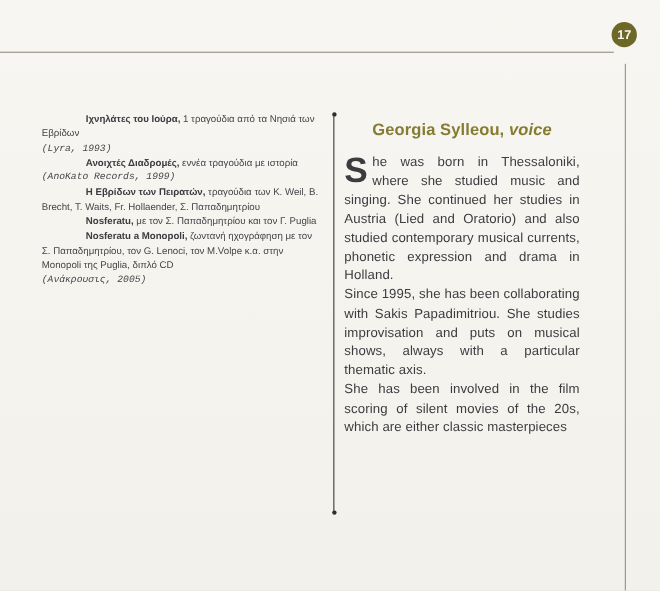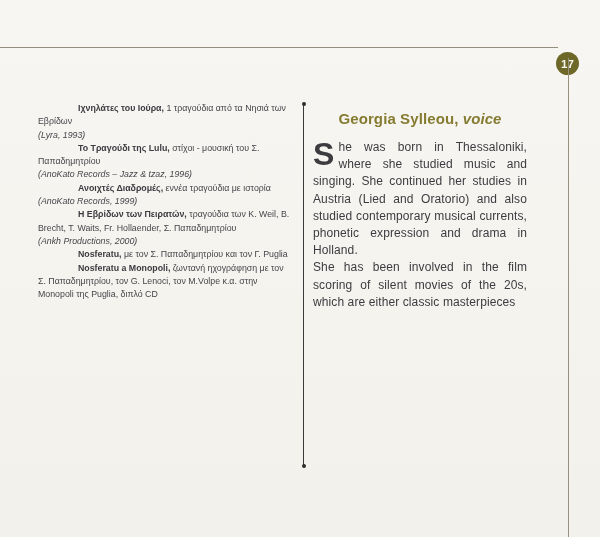--- a/index.html
+++ b/index.html
@@ -15,21 +15,21 @@
   
   .top-rule {
     position: absolute; left: 0; top: 47px;
     width: 558px; height: 1px; background: #938e7d;
   }
   .right-rule {
     position: absolute; left: 568px; top: 58px;
     width: 1px; height: 479px; background: #97927f;
   }
   .page-badge {
-    position: absolute; left: 556px; top: 52px;
+    position: absolute; left: 556px; top: 20px;
     width: 23px; height: 23px; border-radius: 50%;
     background: #6d6827;
     color: #f8f7ee; font-size: 11.5px; font-weight: bold;
     display: flex; align-items: center; justify-content: center;
   }
   
   .col-divider {
     position: absolute; left: 303px; top: 105px;
     width: 1px; height: 360px; background: #3a3a3a;
   }
@@ -49,21 +49,21 @@
   }
   .disco-heading {
     margin-top: 8px;
     font-size: 11.5px; font-weight: bold; color: #857b31;
   }
   .disco-entries { margin-top: 3px; }
   .disco-entry {
     font-size: 8.8px; line-height: 13.3px; color: #45454a;
   }
   .disco-title { font-weight: bold; color: #3b3b40; padding-left: 40px; }
-  .disco-note  { font-style: italic; white-space: pre-line; }
+  .disco-note  { font-style: italic; white-space: pre-line; font-family: Liberation Mono, monospace; }
   
   .right-col {
     position: absolute; left: 313px; top: 110px; width: 214px;
   }
   .artist-heading {
     text-align: center; font-size: 15px; font-weight: bold;
     color: #857b31; margin-bottom: 12px; letter-spacing: 0.1px;
   }
   .artist-role { font-style: italic; }
   .right-col p {
@@ -91,45 +91,41 @@
   <div class="left-col">
 
 
     <div class="disco-entries">
       <div class="disco-entry">
         <span class="disco-title">Ιχνηλάτες του Ιούρα,</span>
         <span class="disco-text">1 τραγούδια από τα Νησιά των Εβρίδων</span>
         <div class="disco-note">(Lyra, 1993)</div>
       </div>
       <div class="disco-entry">
-        <span class="disco-title">Το Τραγούδι της Lulu,</span>
-        <span class="disco-text">στίχοι - μουσική του Σ. Παπαδημητρίου</span>
-        <div class="disco-note">(AnoKato Records – Jazz &amp; tzaz, 1996)</div>
-      </div>
-      <div class="disco-entry">
         <span class="disco-title">Ανοιχτές Διαδρομές,</span>
         <span class="disco-text">εννέα τραγούδια με ιστορία</span>
         <div class="disco-note">(AnoKato Records, 1999)</div>
       </div>
       <div class="disco-entry">
         <span class="disco-title">Η Εβρίδων των Πειρατών,</span>
         <span class="disco-text">τραγούδια των K. Weil, B. Brecht, T. Waits, Fr. Hollaender, Σ. Παπαδημητρίου</span>
-        <div class="disco-note">(Ankh Productions, 2000)</div>
       </div>
       <div class="disco-entry">
         <span class="disco-title">Nosferatu,</span>
         <span class="disco-text">με τον Σ. Παπαδημητρίου και τον Γ. Puglia</span>
       </div>
       <div class="disco-entry">
         <span class="disco-title">Nosferatu a Monopoli,</span>
         <span class="disco-text">ζωντανή ηχογράφηση με τον Σ. Παπαδημητρίου, τον G. Lenoci, τον M.Volpe κ.α. στην Monopoli της Puglia, διπλό CD</span>
+        <div class="disco-note">(Ανάκρουσις, 2005)</div>
       </div>
     </div>
   </div>
 
   <div class="right-col">
     <h2 class="artist-heading"><span>Georgia Sylleou, </span><span class="artist-role">voice</span></h2>
 
     <p><span class="dropcap">S</span><span>he was born in Thessaloniki, where she studied music and singing. She continued her studies in Austria (Lied and Oratorio) and also studied contemporary musical currents, phonetic expression and drama in Holland.</span></p>
+    <p>Since 1995, she has been collaborating with Sakis Papadimitriou. She studies improvisation and puts on musical shows, always with a particular thematic axis.</p>
     <p>She has been involved in the film scoring of silent movies of the 20s, which are either classic masterpieces</p>
   </div>
 
 </div>
 
 </body></html>

